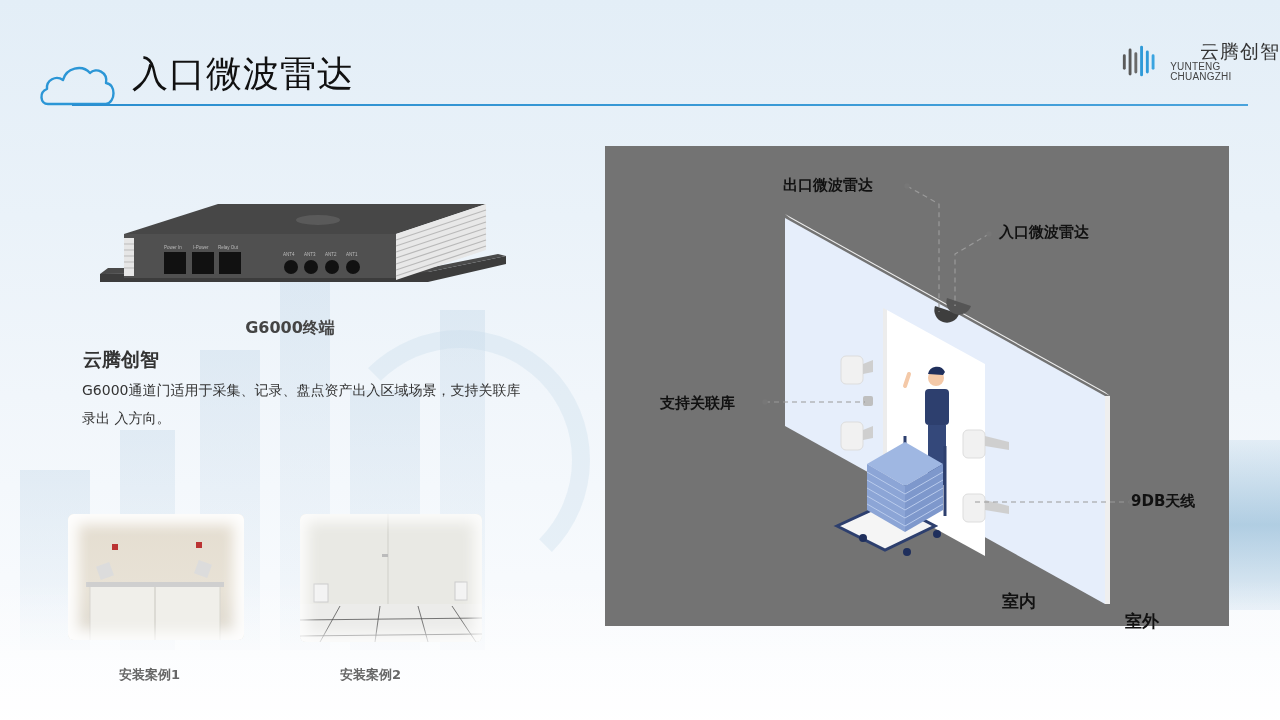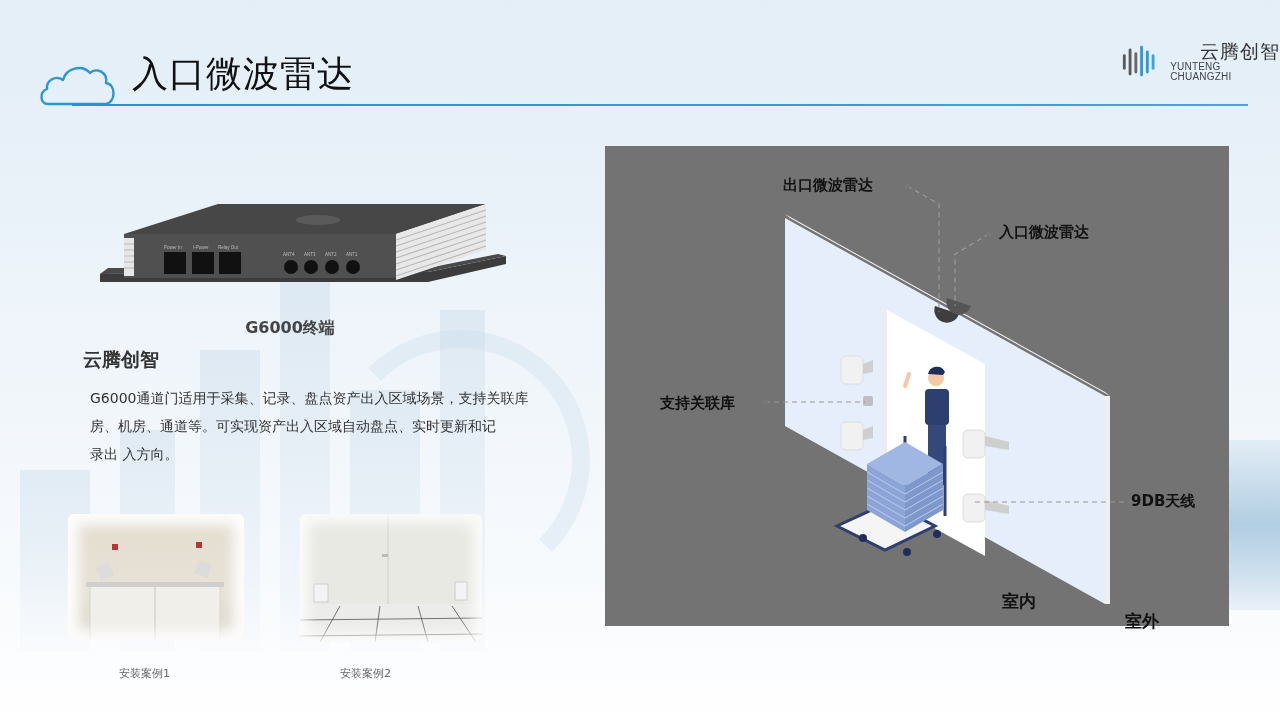--- a/index.html
+++ b/index.html
@@ -43,31 +43,31 @@
   .section-title {
     position: absolute; left: 83px; top: 347px;
     font-size: 19px; font-weight: bold; color: #333;
     font-family: "DejaVu Sans", sans-serif;
   }
   .section-body {
     position: absolute; left: 82px; top: 381px; width: 470px;
     font-size: 14px; color: #333; line-height: 18px;
     font-family: "DejaVu Sans", sans-serif;
   }
-  .section-body p { margin: 8px; }
+  .section-body p { margin: 0; }
   .section-body .p2 { margin-top: 10px; }
   .section-body .p3 { margin-top: 10px; }
 
   
   .photo { position: absolute; border-radius: 6px; overflow: hidden; box-shadow: 0 0 16px 8px rgba(255,255,255,0.7) inset; }
   .photo-1 { left: 68px; top: 514px; width: 176px; height: 126px; background: linear-gradient(180deg, #e4ddd0 0%, #e8e2d6 60%, #ddd8ce 100%); }
   .photo-2 { left: 300px; top: 514px; width: 182px; height: 128px; background: linear-gradient(180deg, #e6e6e0 0%, #ececE6 55%, #e3e3de 100%); }
   .photo .fade { position: absolute; inset: 0; box-shadow: inset 0 0 14px 8px rgba(255,255,255,0.85); }
   .photo-caption {
-    position: absolute; top: 666px; font-size: 11px; font-weight: normal; color: #666;
+    position: absolute; top: 666px; font-size: 13px; font-weight: bold; color: #666;
     font-family: "DejaVu Sans", sans-serif;
   }
   .photo-caption-1 { left: 119px; }
   .photo-caption-2 { left: 340px; }
 
   
   .diagram { position: absolute; left: 580px; top: 146px; width: 624px; height: 480px; background: #737373; margin-left: 25px; }
   .diagram svg { position: absolute; left: 0; top: 0; }
   .diag-label {
     position: absolute; font-size: 15px; font-weight: bold; color: #111;
@@ -154,21 +154,20 @@
   <text x="206" y="56" font-size="4.5" fill="#bbb" font-family="Liberation Sans, sans-serif">ANT3</text>
   <text x="227" y="56" font-size="4.5" fill="#bbb" font-family="Liberation Sans, sans-serif">ANT2</text>
   <text x="248" y="56" font-size="4.5" fill="#bbb" font-family="Liberation Sans, sans-serif">ANT1</text>
   <ellipse cx="220" cy="20" rx="22" ry="5" fill="#5a5a5a"></ellipse>
 </svg>
 <div class="device-caption">G6000终端</div>
 
 <div class="section-title">云腾创智</div>
 <div class="section-body">
   <p class="p1">G6000通道门适用于采集、记录、盘点资产出入区域场景，支持关联库</p>
-  <p class="p2">房、机房、通道等。可实现资产出入区域自动盘点、实时更新和记</p>
   <p class="p3">录出 入方向。</p>
 </div>
 
 <div class="photo photo-1">
   <svg width="176" height="126" viewBox="0 0 176 126">
     <rect x="22" y="72" width="130" height="60" fill="#f0efea" stroke="#d8d6cf"></rect>
     <line x1="87" y1="72" x2="87" y2="126" stroke="#c8c6bf"></line>
     <rect x="18" y="68" width="138" height="5" fill="#cfcfcf"></rect>
     <rect x="30" y="50" width="14" height="14" fill="#dcdcdc" transform="rotate(-20 37 57)"></rect>
     <rect x="128" y="48" width="14" height="14" fill="#dcdcdc" transform="rotate(20 135 55)"></rect>

